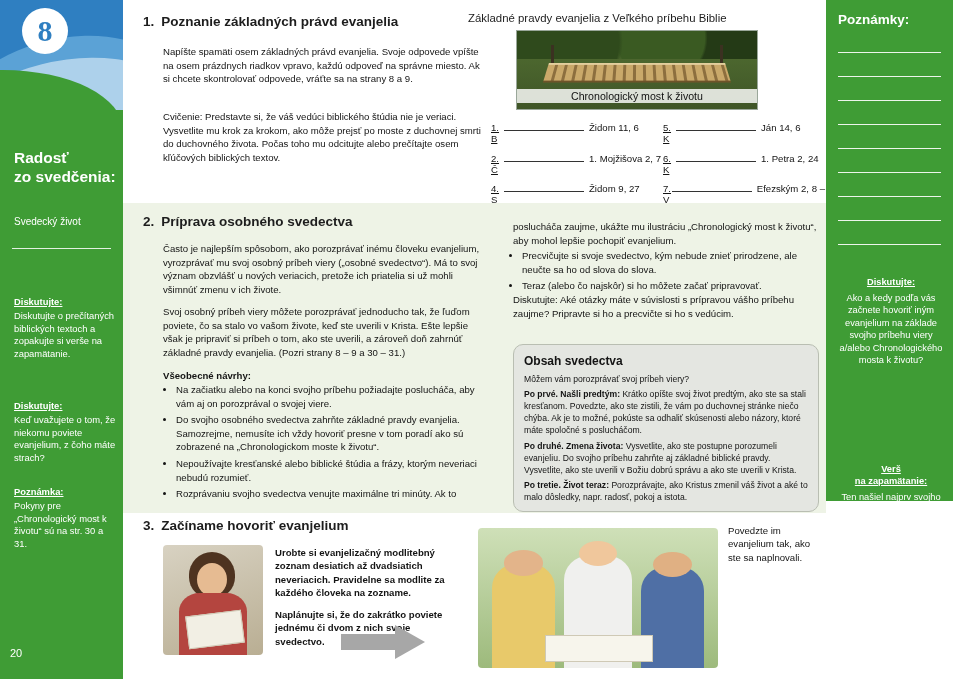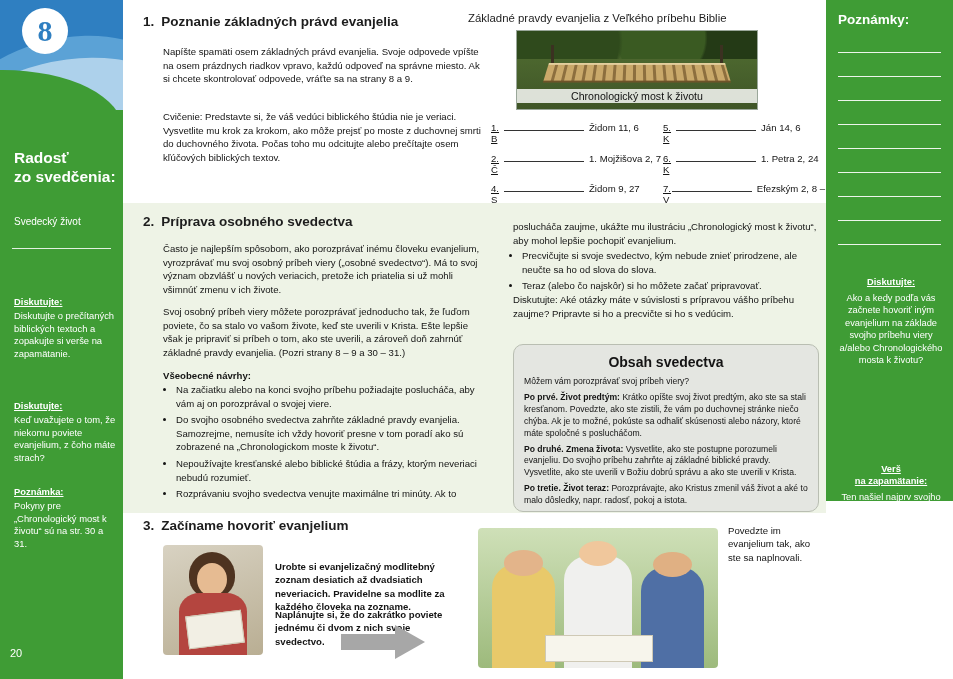--- a/index.html
+++ b/index.html
@@ -146,21 +146,21 @@
   .fill-row .blank{
     flex:0 0 auto;width:80px;border-bottom:1px solid #333;margin-right:5px;height:10px;
   }
   .fill-row .ref{white-space:nowrap;}
 
   
   .obsah-box{
     position:absolute;background:#e4e6e1;border:1px solid #b9beb2;border-radius:10px;
     padding:8px 10px;font-size:8.6px;line-height:1.38;color:#141414;
   }
-  .obsah-box .t{font-size:14px;font-weight:bold;margin-bottom:4px;text-align:center;}
+  .obsah-box .t{font-size:12px;font-weight:bold;margin-bottom:4px;}
   .obsah-box p{margin:0 0 4px 0;}
   .obsah-box b{font-weight:bold;}
 
   
   .ph-woman{
     position:absolute;border-radius:4px;overflow:hidden;
     background:linear-gradient(160deg,#d8d2c2 0%,#b9ae93 100%);
   }
   .ph-woman .hair{position:absolute;left:26%;top:6%;width:46%;height:42%;background:#4e3320;border-radius:50% 50% 45% 45%;}
   .ph-woman .face{position:absolute;left:34%;top:16%;width:30%;height:30%;background:#e6bb92;border-radius:50%;}
@@ -314,37 +314,37 @@
         <li>Precvičujte si svoje svedectvo, kým nebude znieť prirodzene, ale neučte sa ho od slova do slova.</li>
         <li>Teraz (alebo čo najskôr) si ho môžete začať pripravovať.</li>
       </ul>
     </div>
 
     <div class="body-txt" style="left:390px;top:293px;width:310px">Diskutujte: Aké otázky máte v súvislosti s prípravou vášho príbehu zaujme? Pripravte si ho a precvičte si ho s vedúcim.</div>
 
     <div class="obsah-box" style="left:390px;top:344px;width:284px;height:150px">
       <div class="t">Obsah svedectva</div>
       <p>Môžem vám porozprávať svoj príbeh viery?</p>
-      <p><b>Po prvé. Život predtým:</b> <span>Krátko opíšte svoj život predtým, ako ste sa stali kresťanom. Povedzte, ako ste zistili, že vám po duchovnej stránke niečo chýba. Ak je to možné, pokúste sa odhaliť skúsenosti alebo názory, ktoré máte spoločné s poslucháčom.</span></p>
+      <p><b>Po prvé. Našli predtým:</b> <span>Krátko opíšte svoj život predtým, ako ste sa stali kresťanom. Povedzte, ako ste zistili, že vám po duchovnej stránke niečo chýba. Ak je to možné, pokúste sa odhaliť skúsenosti alebo názory, ktoré máte spoločné s poslucháčom.</span></p>
       <p><b>Po druhé. Zmena života:</b> <span>Vysvetlite, ako ste postupne porozumeli evanjeliu. Do svojho príbehu zahrňte aj základné biblické pravdy. Vysvetlite, ako ste uverili v Božiu dobrú správu a ako ste uverili v Krista.</span></p>
       <p><b>Po tretie. Život teraz:</b> <span>Porozprávajte, ako Kristus zmenil váš život a aké to malo dôsledky, napr. radosť, pokoj a istota.</span></p>
     </div>
 
     <div class="sec-head" style="left:20px;top:518px">
       <span class="n">3.</span><span>Začíname hovoriť evanjelium</span>
     </div>
 
     <div class="ph-woman" style="left:40px;top:545px;width:100px;height:110px">
       <div class="hair"></div>
       <div class="face"></div>
       <div class="body"></div>
       <div class="book"></div>
     </div>
 
-    <div class="callout bold-blue" style="left:152px;top:560px;width:185px">Urobte si evanjelizačný modlitebný zoznam desiatich až dvadsiatich neveriacich. Pravidelne sa modlite za každého človeka na zozname.</div>
+    <div class="callout bold-blue" style="left:152px;top:546px;width:185px">Urobte si evanjelizačný modlitebný zoznam desiatich až dvadsiatich neveriacich. Pravidelne sa modlite za každého človeka na zozname.</div>
     <div class="callout bold-blue" style="left:152px;top:608px;width:185px">Naplánujte si, že do zakrátko poviete jednému či dvom z nich svoje svedectvo.</div>
 
     <div class="arrow" style="left:218px;top:625px">
       <div class="shaft"></div>
       <div class="head"></div>
     </div>
 
     <div class="ph-family" style="left:355px;top:528px;width:240px;height:140px">
       <div class="p1"></div>
       <div class="p2"></div>

